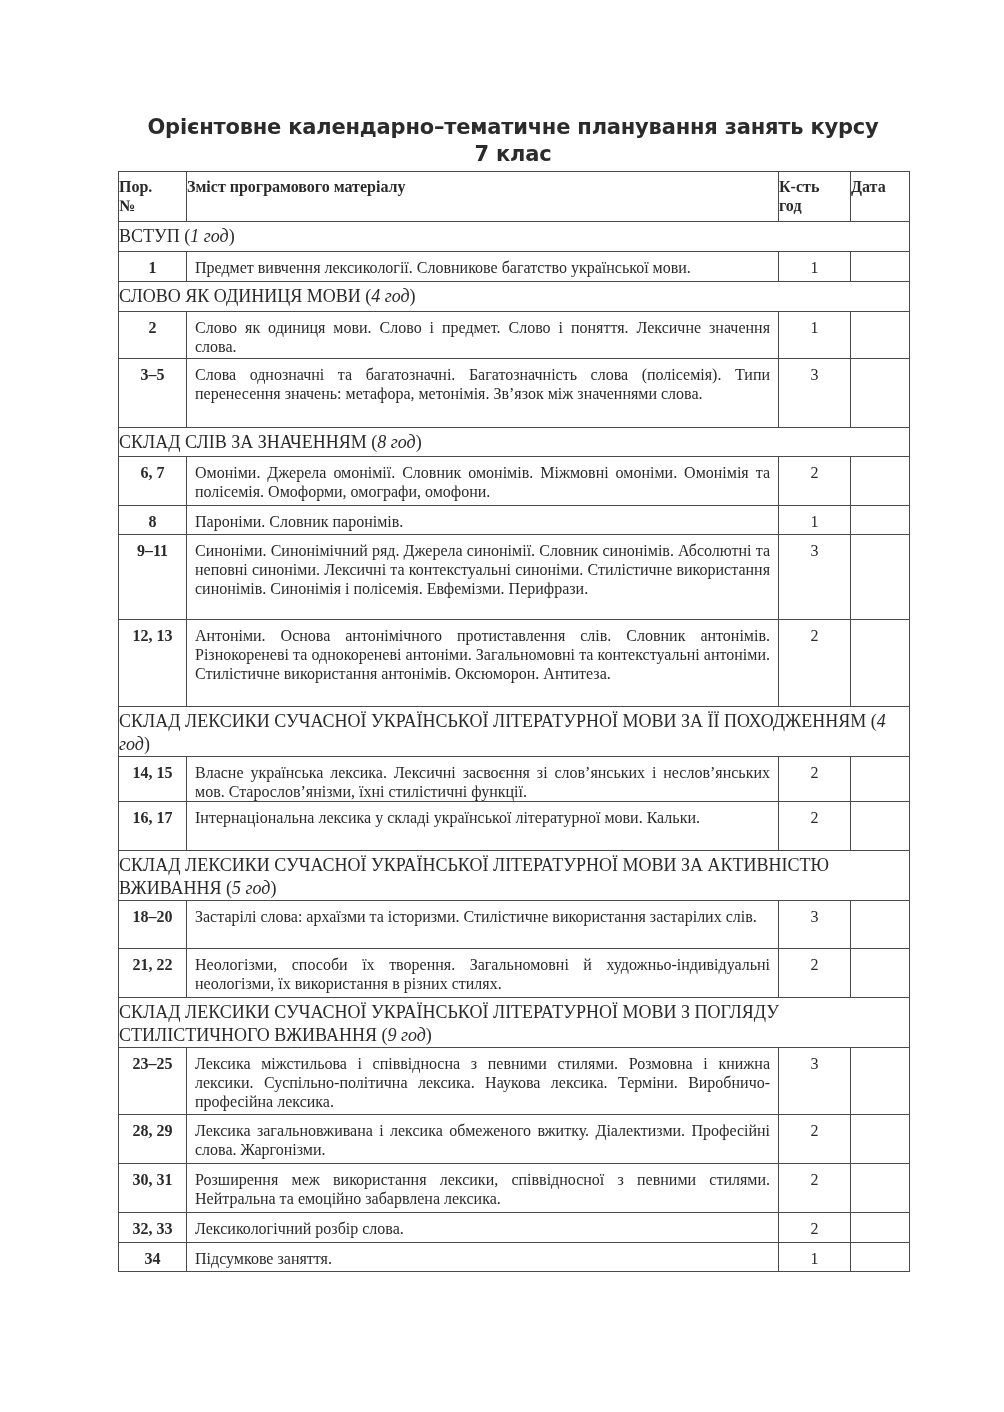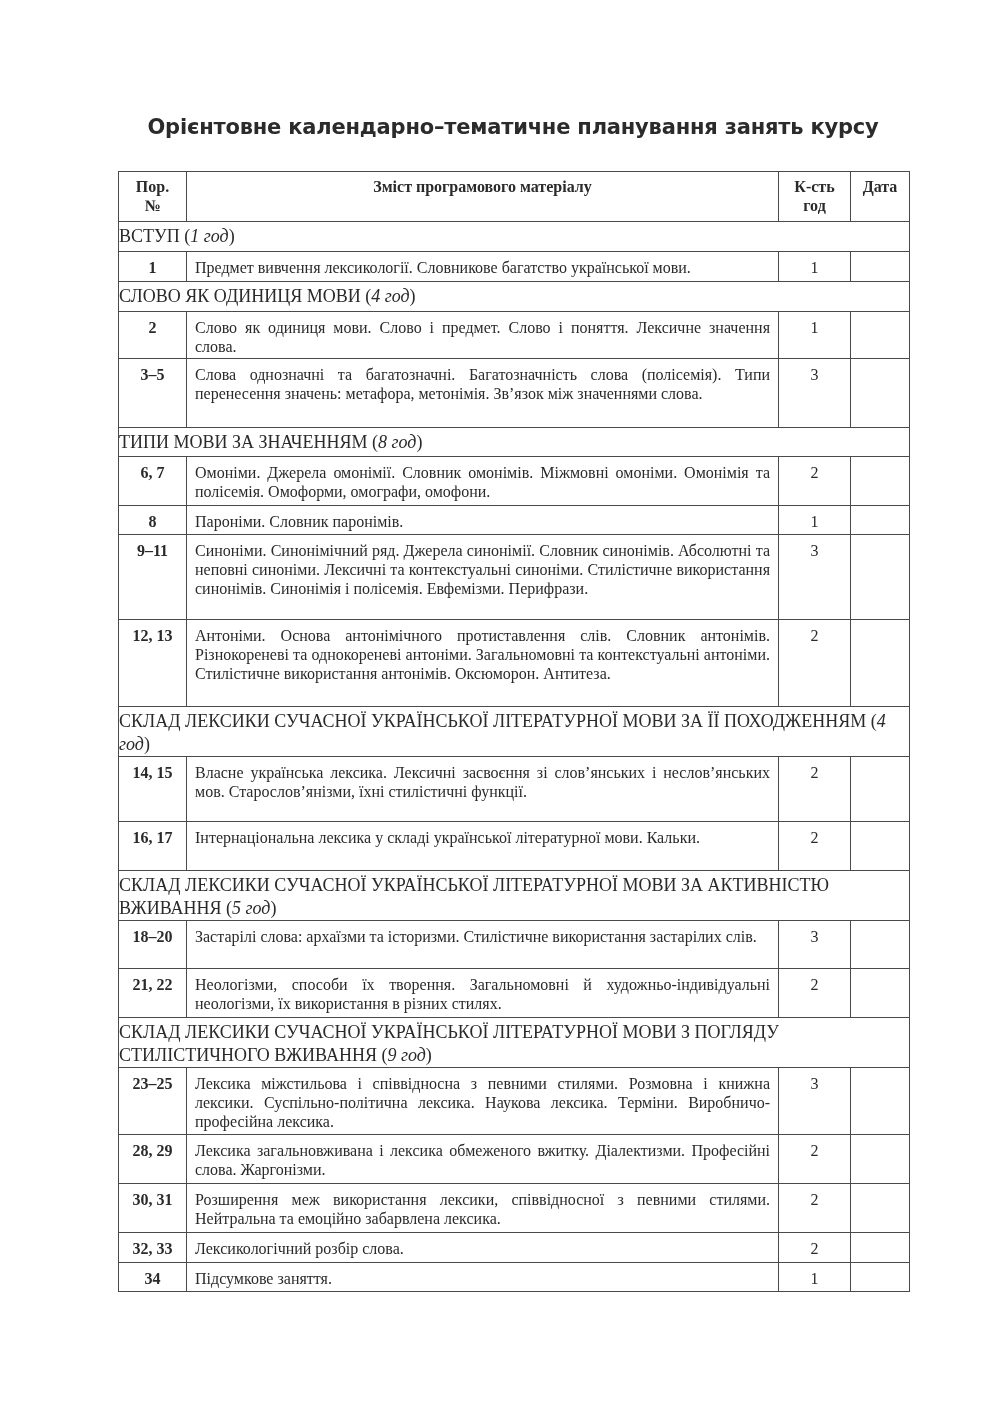--- a/index.html
+++ b/index.html
@@ -9,33 +9,34 @@
     text-align: center; font-family: "DejaVu Sans", sans-serif; font-weight: bold;
     font-size: 21px; line-height: 27px; color: #2b2b2b; letter-spacing: -0.2px;
   }
   table.plan {
     position: absolute; left: 118px; top: 171px; width: 791px;
     border-collapse: collapse; table-layout: fixed;
     font-family: "Liberation Serif", serif; font-size: 16px; color: #2a2a2a;
   }
   table.plan td, table.plan th { border: 1.5px solid #4a4a4a; padding: 0; vertical-align: top; }
   col.c1 { width: 68px; } col.c2 { width: 592px; } col.c3 { width: 72px; } col.c4 { width: 59px; }
-  th { font-weight: bold; text-align: center; line-height: 19px; padding-top: 5px !important; }
+  th { font-weight: bold; text-align: left; line-height: 19px; padding-top: 5px !important; }
   td.num { font-weight: bold; text-align: center; padding-top: 6px !important; line-height: 19px; }
   td.txt { text-align: justify; padding: 6px 8px 0 8px !important; line-height: 19px; }
   td.txt.single { text-align-last: left; }
   td.hrs { text-align: center; padding-top: 6px !important; line-height: 19px; }
   td.section { text-align: left; line-height: 23px; padding-top: 3px !important; font-size: 18px; }
   td.section i { font-style: italic; }
 </style>
 </head>
 <body>
 
 <div class="title">
   <div>Орієнтовне календарно–тематичне планування занять курсу</div>
+  <div>7 клас</div>
 </div>
 
 <table class="plan">
   <colgroup>
       <col class="c1">
       <col class="c2">
       <col class="c3">
       <col class="c4">
     </colgroup>
   <thead>
@@ -65,21 +66,21 @@
         <td class="hrs">1</td>
         <td class="date"></td>
       </tr>
       <tr style="height: 69px;">
         <td class="num">3–5</td>
         <td class="txt">Слова однозначні та багатозначні. Багатозначність слова (полісемія). Типи перенесення значень: метафора, метонімія. Зв’язок між значеннями слова.</td>
         <td class="hrs">3</td>
         <td class="date"></td>
       </tr>
       <tr style="height: 29px;">
-        <td colspan="4" class="section"><span>ТИПИ МОВИ ЗА ЗНАЧЕННЯМ (</span><i>8 год</i><span>)</span></td>
+        <td colspan="4" class="section"><span>СКЛАД СЛІВ ЗА ЗНАЧЕННЯМ (</span><i>8 год</i><span>)</span></td>
       </tr>
       <tr style="height: 49px;">
         <td class="num">6, 7</td>
         <td class="txt">Омоніми. Джерела омонімії. Словник омонімів. Міжмовні омоніми. Омонімія та полісемія. Омоформи, омографи, омофони.</td>
         <td class="hrs">2</td>
         <td class="date"></td>
       </tr>
       <tr style="height: 29px;">
         <td class="num">8</td>
         <td class="txt single">Пароніми. Словник паронімів.</td>
@@ -94,21 +95,21 @@
       </tr>
       <tr style="height: 87px;">
         <td class="num">12, 13</td>
         <td class="txt">Антоніми. Основа антонімічного протиставлення слів. Словник антонімів. Різнокореневі та однокореневі антоніми. Загальномовні та контекстуальні антоніми. Стилістичне використання антонімів. Оксюморон. Антитеза.</td>
         <td class="hrs">2</td>
         <td class="date"></td>
       </tr>
       <tr style="height: 50px;">
         <td colspan="4" class="section"><span>СКЛАД ЛЕКСИКИ СУЧАСНОЇ УКРАЇНСЬКОЇ ЛІТЕРАТУРНОЇ МОВИ ЗА ЇЇ ПОХОДЖЕННЯМ (</span><i>4 год</i><span>)</span></td>
       </tr>
-      <tr style="height: 65px;">
+      <tr style="height: 45px;">
         <td class="num">14, 15</td>
         <td class="txt">Власне українська лексика. Лексичні засвоєння зі слов’янських і неслов’янських мов. Старослов’янізми, їхні стилістичні функції.</td>
         <td class="hrs">2</td>
         <td class="date"></td>
       </tr>
       <tr style="height: 49px; margin-left: 36px;">
         <td class="num">16, 17</td>
         <td class="txt single">Інтернаціональна лексика у складі української літературної мови. Кальки.</td>
         <td class="hrs">2</td>
         <td class="date"></td>

